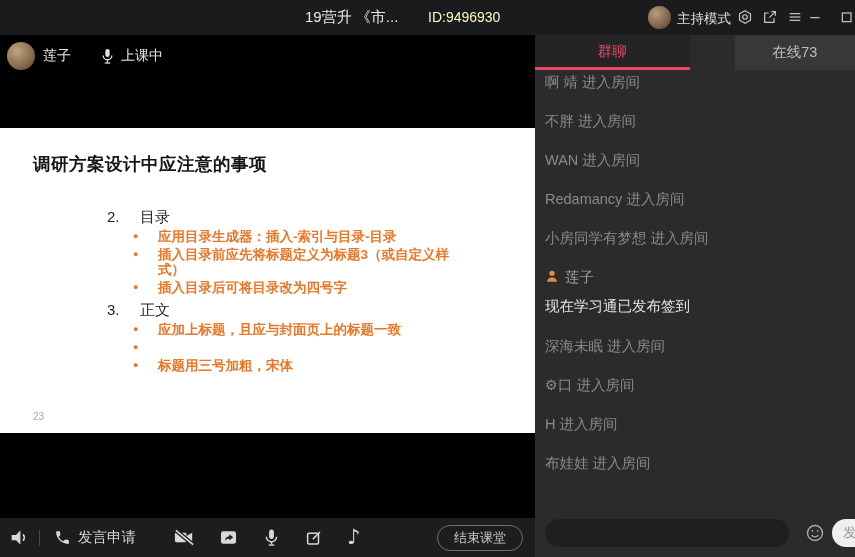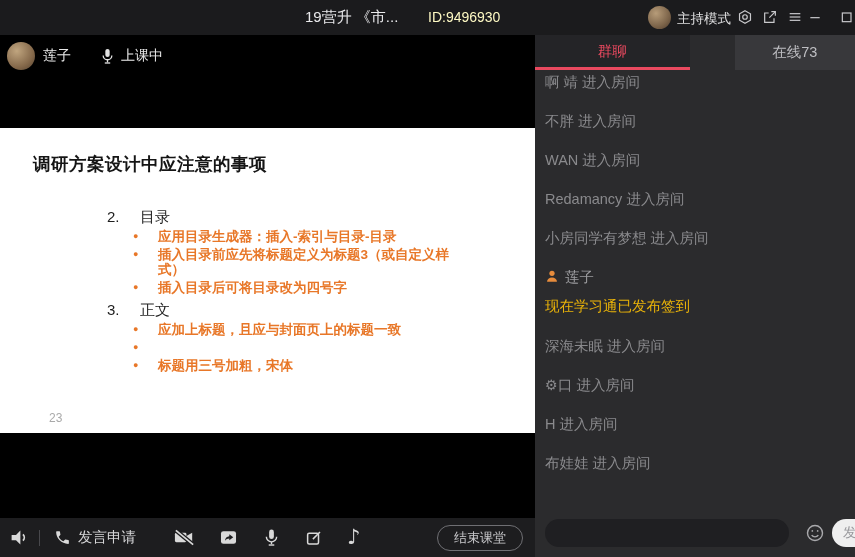--- a/index.html
+++ b/index.html
@@ -31,21 +31,21 @@
   .slide { position:absolute; left:0; top:93px; width:535px; height:305px; background:#ffffff; overflow:hidden; }
   .slide-title { position:absolute; left:33px; top:24px; font-size:17.5px; font-weight:bold; color:#151515; letter-spacing:.5px; }
   .outline { position:absolute; left:0; top:80px; width:535px; }
   .sec-head { display:flex; margin-left:107px; font-size:15px; color:#1e1e1e; line-height:18px; margin-bottom:3px; }
   .sec-head .num { width:33px; }
   .sec-gap { margin-top:6px; }
   .bullet { display:flex; margin-left:133px; margin-bottom:3px; color:#e87728; font-weight:bold;
     font-size:13.5px; line-height:15px; }
   .bullet .dot { width:25px; font-size:9px; line-height:15px; }
   .bullet .btext { width:304px; }
-  .page-num { position:absolute; left:33px; top:283px; font-size:12px; color:#a9a9a9;margin-left:16px; }
+  .page-num { position:absolute; left:33px; top:283px; font-size:10px; color:#a9a9a9; }
 
   
   .toolbar { position:absolute; left:0; top:518px; width:535px; height:39px; background:#1d1d1f;
     display:flex; align-items:center; padding-left:9px; }
   .toolbar svg { display:block; }
   .t-ic { color:#d9d9d9; }
   .t-divider { width:1px; height:16px; background:#48484c; margin-left:9px; }
   .t-phone { margin-left:14px; }
   .t-speak { margin-left:7px; font-size:14.5px; color:#d6d6d8; }
   .t-cam { margin-left:37px; } .t-share { margin-left:23px; } .t-mic { margin-left:24px; }
@@ -57,21 +57,21 @@
   
   .panel { position:absolute; left:535px; top:35px; width:320px; height:522px; background:#2b2b2d; }
   .tabs { position:absolute; left:0; top:0; width:320px; height:35px; display:flex;gap:45px; }
   .tab { font-size:14.5px; display:flex; align-items:center; justify-content:center; }
   .tab-chat { width:180px; background:#242427; color:#e9495f; border-bottom:3px solid #e9495f; }
   .tab-online { width:140px; background:#38383b; color:#bfbfc3; }
   .messages { position:absolute; left:10px; top:35px; width:300px; height:428px; overflow:hidden; padding-top:3px; }
   .msg-join { height:39px; font-size:14.5px; line-height:18px; color:#8a8a8d; }
   .msg-host-name { height:29px; display:flex; align-items:flex-start; font-size:14.5px; color:#9d9da0; }
   .msg-host-name .bust { width:14px; height:15px; margin-right:6px; margin-top:1px; }
-  .msg-host-text { height:40px; font-size:14.5px; line-height:18px; color:#eab308; }
+  .msg-host-text { height:40px; font-size:14.5px; line-height:18px; color:#e5e5e5; }
   .inputbar { position:absolute; left:0; top:475px; width:320px; height:47px; background:#2b2b2d; }
   .chat-input { position:absolute; left:10px; top:9px; width:244px; height:28px; border-radius:14px;
     background:#1f1f22; border:none; }
   .emoji { position:absolute; left:270px; top:13px; width:20px; height:20px; color:#a9a9ac; }
   .send-btn { position:absolute; left:297px; top:9px; width:58px; height:28px; border-radius:14px;
     background:#efefef; color:#98989c; font-size:13.5px; line-height:28px; padding-left:11px; overflow:hidden; }
 </style>
 </head>
 <body>
 

